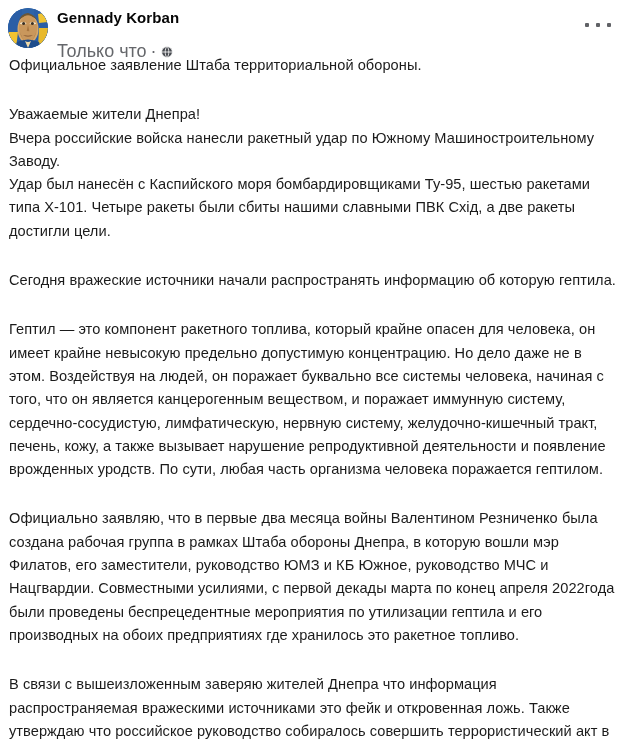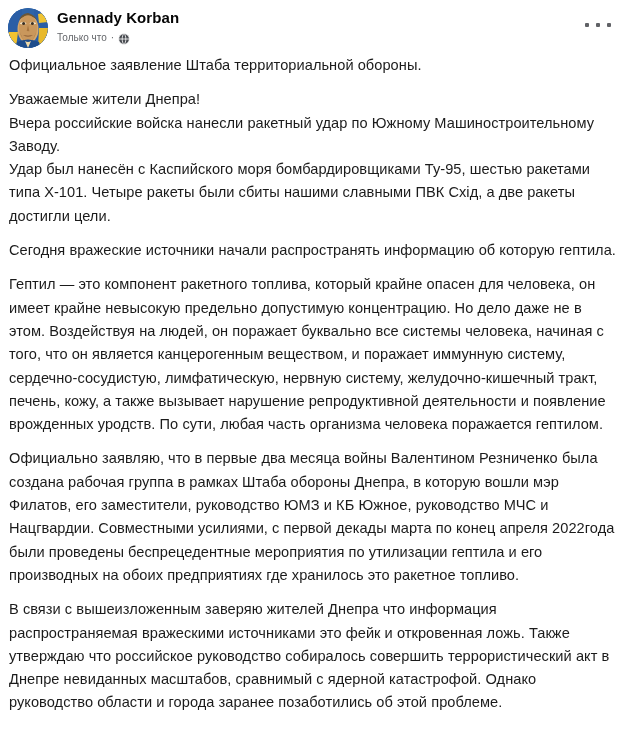--- a/index.html
+++ b/index.html
@@ -60,22 +60,22 @@
     font-weight: bold;
     line-height: 18px;
     color: #050505;
     letter-spacing: 0.1px;
     white-space: nowrap;
   }
 
   .meta-row {
     display: flex;
     align-items: center;
-    margin-top: 3px;
-    font-size: 10px;
+    margin-top: 16px;
+    font-size: 18px;
     line-height: 16px;
     color: #65676b;
     text-align: right;
   }
   .meta-time { white-space: nowrap; }
   .meta-dot {
     margin: 0 4px;
     color: #65676b;
   }
   .globe-icon {
@@ -114,21 +114,21 @@
     color: #1b1b1b;
     letter-spacing: 0.05px;
   }
 
   .para {
     margin: 0 0 0 0;
     white-space: pre-wrap;
     word-wrap: break-word;
   }
   .para + .para {
-    margin-top: 11px;
+    margin-top: 26px;
   }
 </style>
 </head>
 <body>
 
 <div class="post-card">
 
   <div class="post-header">
 
     <div class="avatar">

